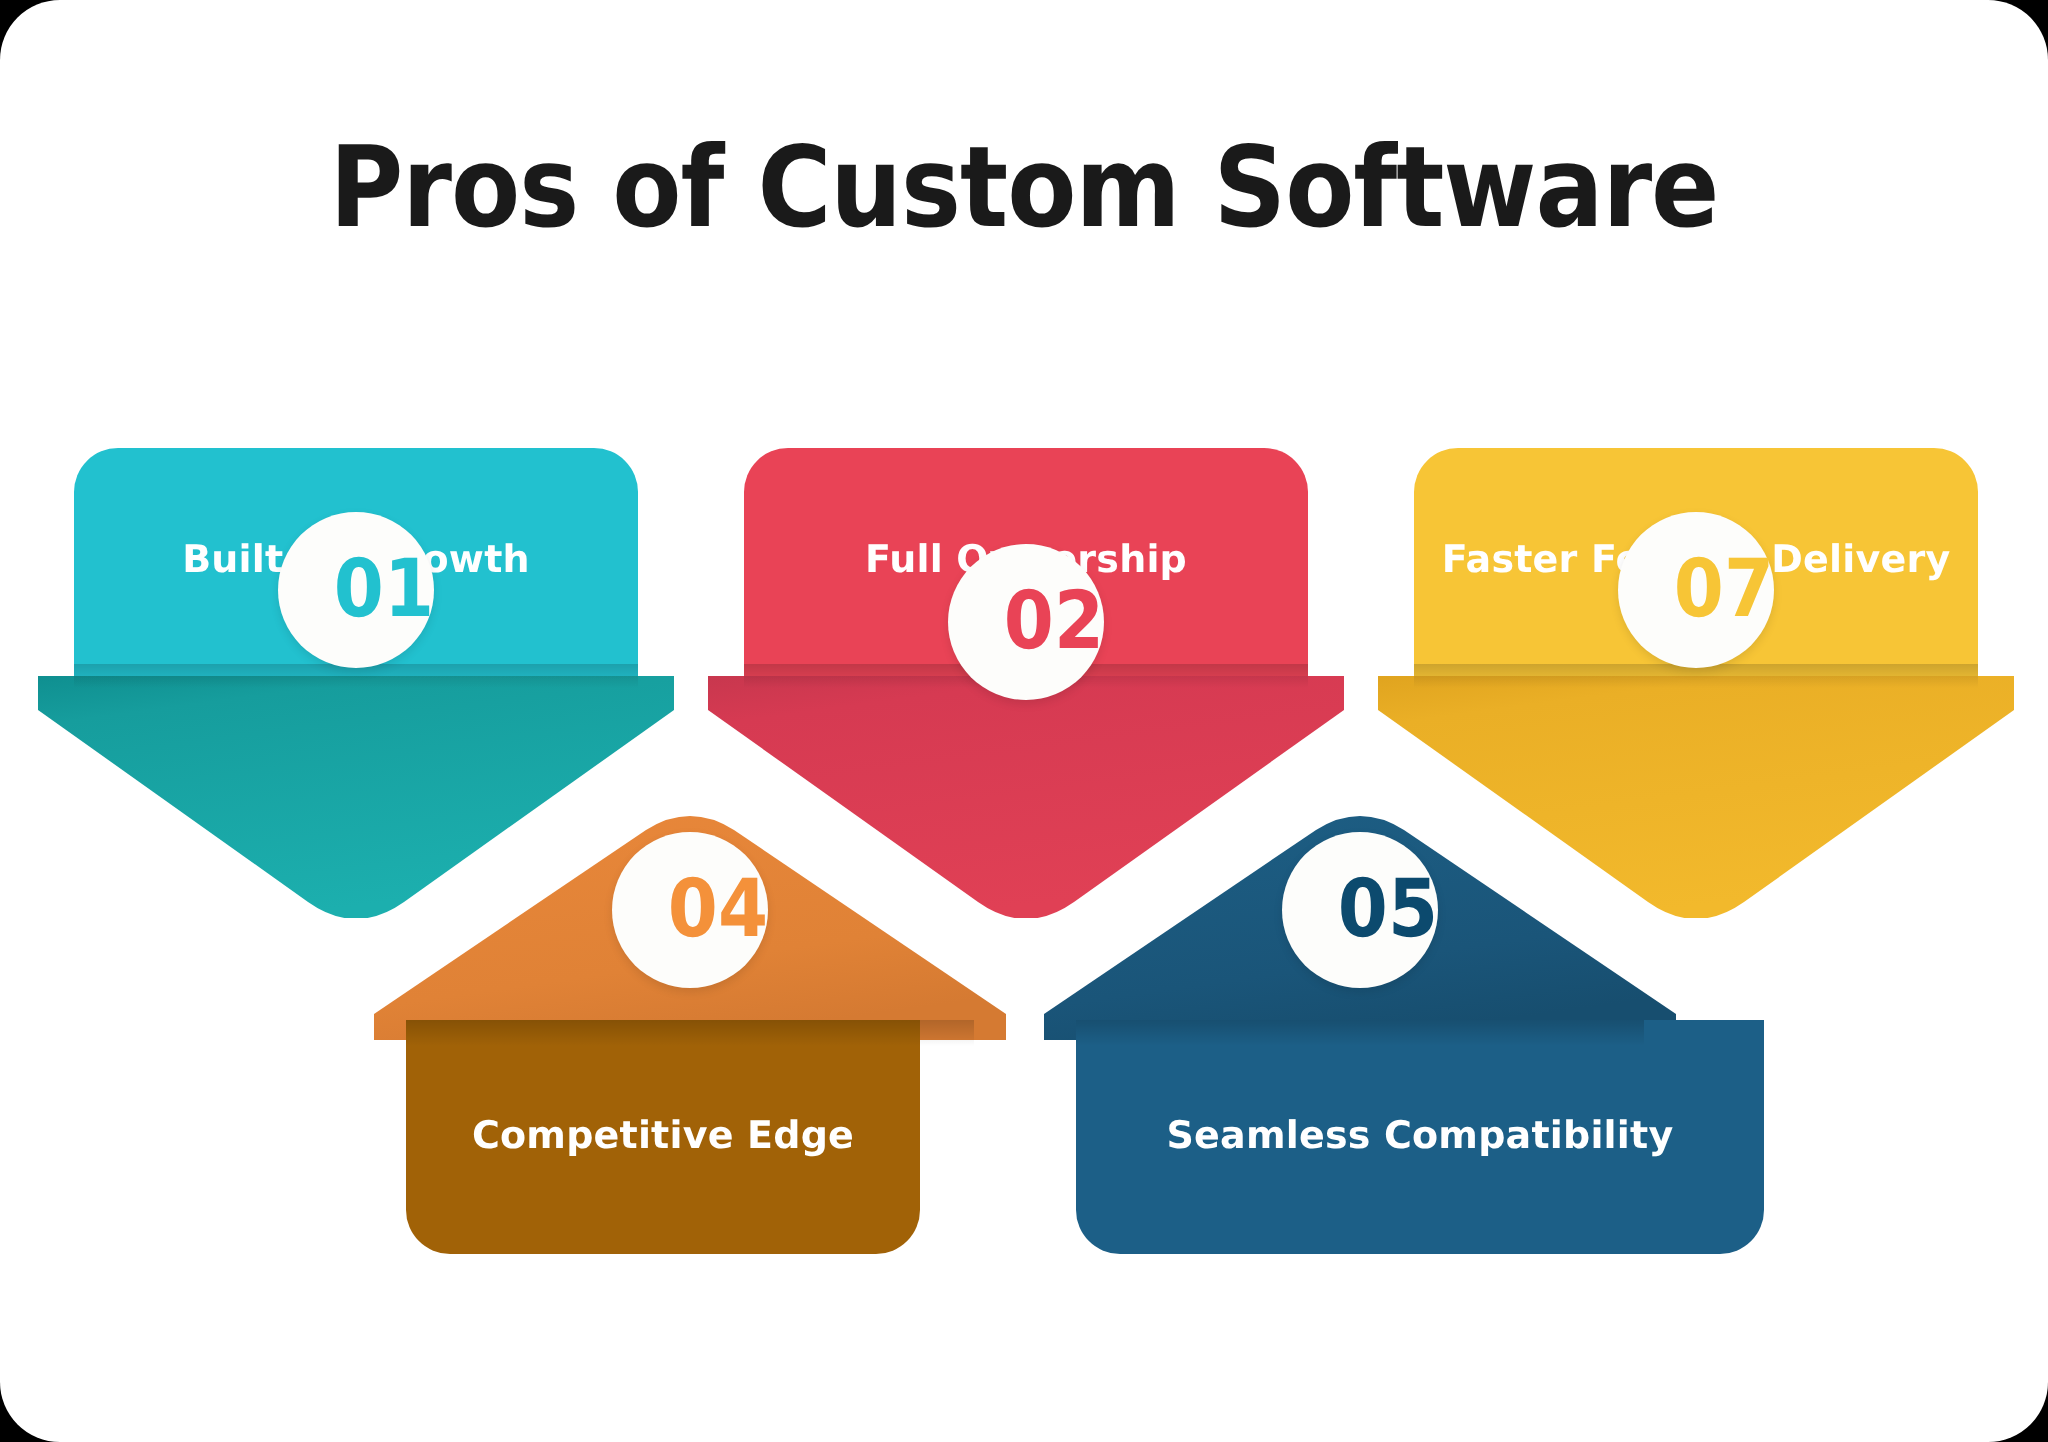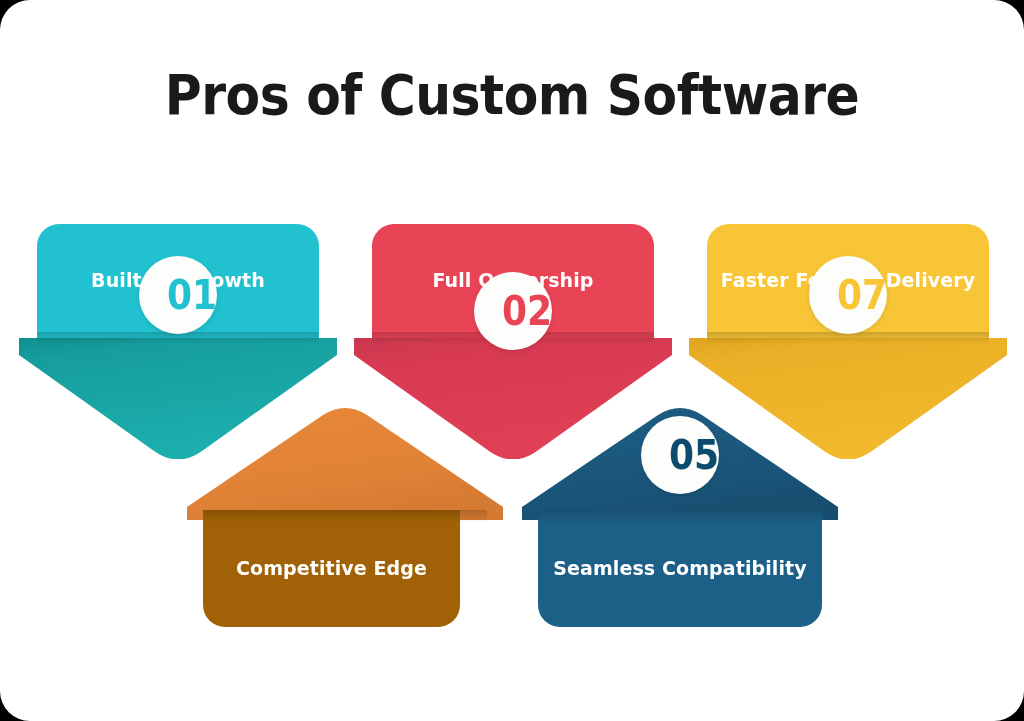--- a/index.html
+++ b/index.html
@@ -150,21 +150,21 @@
   #card-4 .fold {
     left: 0; top: 103px; width: 284px; height: 13px;
     background: linear-gradient(to bottom, rgba(0,0,0,0.17), rgba(0,0,0,0));
   }
   #card-4 .num-circle { left: 103px; top: 9px; }
 
   
   #card-5 { left: 538px; top: 407px; width: 284px; height: 220px; }
   #card-5 .card-wedge { left: -16px; top: 0px; }
   #card-5 .card-band {
-    left: 0; top: 103px; width: 284px; height: 117px;
+    left: 0; top: 103px; width: 344px; height: 117px;
     border-radius: 0 0 22px 22px;
     background: #1c5f87;
   }
   #card-5 .fold {
     left: 0; top: 103px; width: 284px; height: 13px;
     background: linear-gradient(to bottom, rgba(0,0,0,0.17), rgba(0,0,0,0));
   }
   #card-5 .num-circle { left: 103px; top: 9px; }
 </style>
 </head>
@@ -250,20 +250,23 @@
             <stop offset="1" stop-color="#d57a32"></stop>
           </linearGradient>
         </defs>
         <path d="M0,113 L0,100 L136,8 Q158,-6 180,8 L316,100 L316,113 Z" fill="url(#g4)"></path>
       </svg>
     </div>
     <div class="card-band">
       <div class="card-label">Competitive Edge</div>
     </div>
     <div class="fold"></div>
+    <div class="num-circle">
+      <span class="num-text" style="color:#f4913a">04</span>
+    </div>
   </div>
 
   <div class="card" id="card-5">
     <div class="card-wedge">
       <svg width="316" height="116" viewBox="0 0 316 116">
         <defs>
           <linearGradient id="g5" x1="0.1" y1="0" x2="0.5" y2="1">
             <stop offset="0" stop-color="#1d5e84"></stop>
             <stop offset="0.7" stop-color="#1a5579"></stop>
             <stop offset="1" stop-color="#174e6f"></stop>

